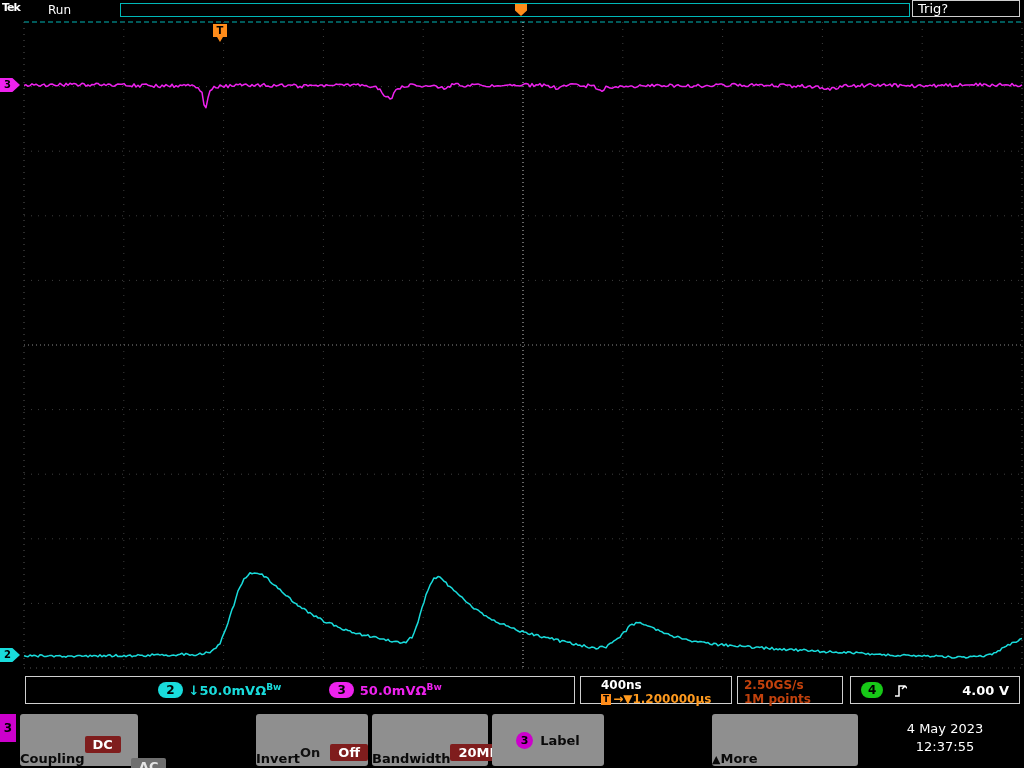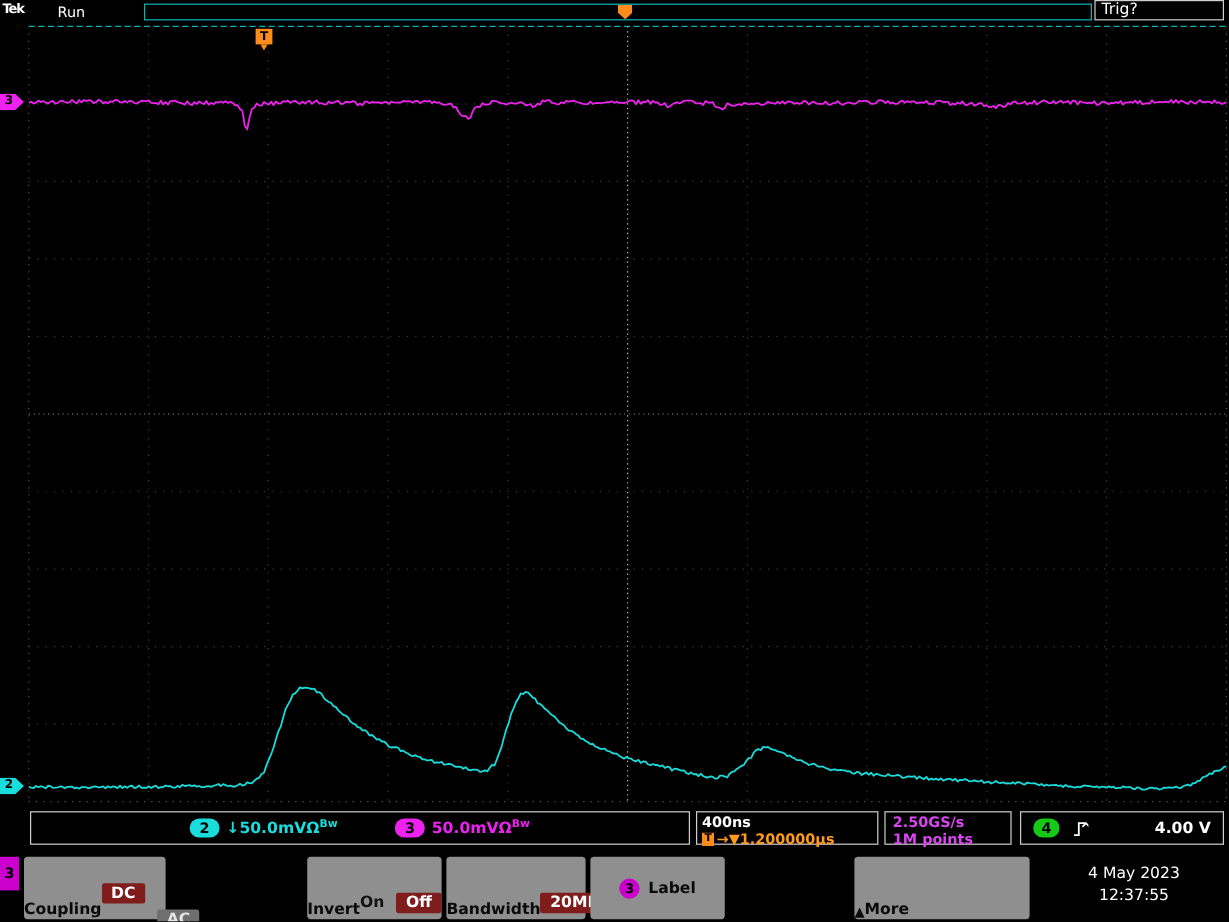--- a/index.html
+++ b/index.html
@@ -26,25 +26,25 @@
              color:#000;font-size:10px;font-weight:bold;text-align:center;line-height:13px;}
   #trig-flag-tip{position:absolute;left:217px;top:37px;width:0;height:0;
              border-left:3px solid transparent;border-right:3px solid transparent;border-top:5px solid #ff8c1a;}
   
   .ro-box{position:absolute;top:676px;height:28px;border:1px solid #cfcfcf;background:#000;
           box-sizing:border-box;font-size:13px;font-weight:bold;}
   #ro-channels{left:25px;width:550px;display:flex;align-items:center;justify-content:center;gap:48px;}
   .ch-readout{display:flex;align-items:center;gap:6px;}
   .ch-pill{border-radius:9px;color:#000;font-size:12px;font-weight:bold;padding:0 8px;line-height:16px;}
   .bw-sup{font-size:9px;vertical-align:super;}
-  #ro-time{left:580px;width:152px;font-size:12px;padding:1px 4px;}
+  #ro-time{left:580px;width:152px;font-size:12px;padding:1px 20px;}
   #ro-time .tb{color:#fff;}
   #ro-time .dly{color:#ff9a1e;display:flex;align-items:center;gap:2px;margin-top:0px;}
   .t-badge{background:#ff8c1a;color:#000;font-size:9px;font-weight:bold;padding:0 2px;line-height:11px;}
-  #ro-acq{left:737px;width:106px;font-size:12px;padding:1px 6px;color:#d946ef;}
+  #ro-acq{left:737px;width:106px;font-size:12px;padding:1px 6px;color:#c2410c;}
   #ro-trig{left:850px;width:170px;display:flex;align-items:center;padding:0 10px;gap:10px;box-sizing:border-box;}
   #trig-src-pill{background:#17c917;border-radius:9px;color:#000;font-size:12px;padding:0 7px;line-height:16px;}
   #trig-level{margin-left:auto;}
   
   #menu{position:absolute;left:0;top:712px;width:1024px;height:56px;background:#000;}
   #menu-tab{position:absolute;left:0;top:2px;width:16px;height:28px;background:#cc00cc;
             color:#000;font-size:12px;font-weight:bold;text-align:center;line-height:28px;}
   .mbtn{position:absolute;top:2px;height:52px;background:#8f8f8f;border-radius:3px;
         color:#0a0a0a;box-sizing:border-box;display:flex;flex-direction:row;align-items:flex-end;}
   .mbtn .title{font-size:13px;font-weight:bold;margin-top:5px;}

